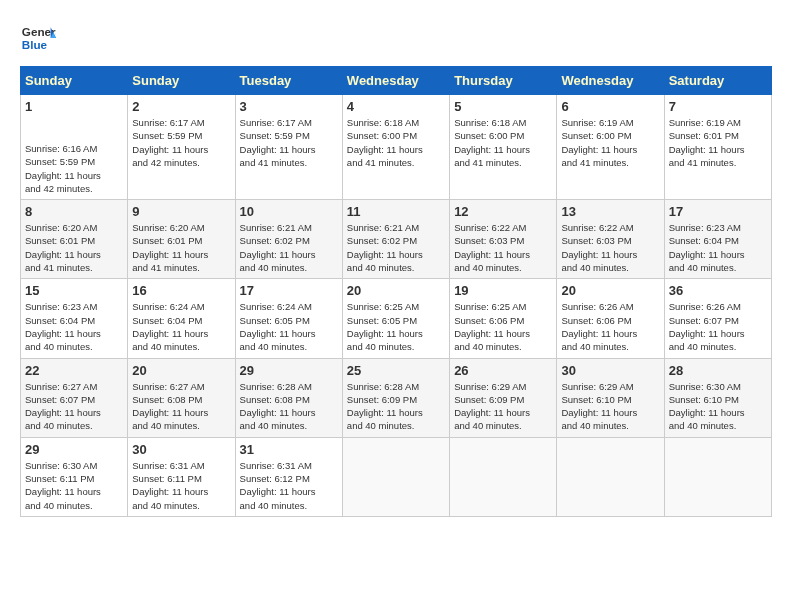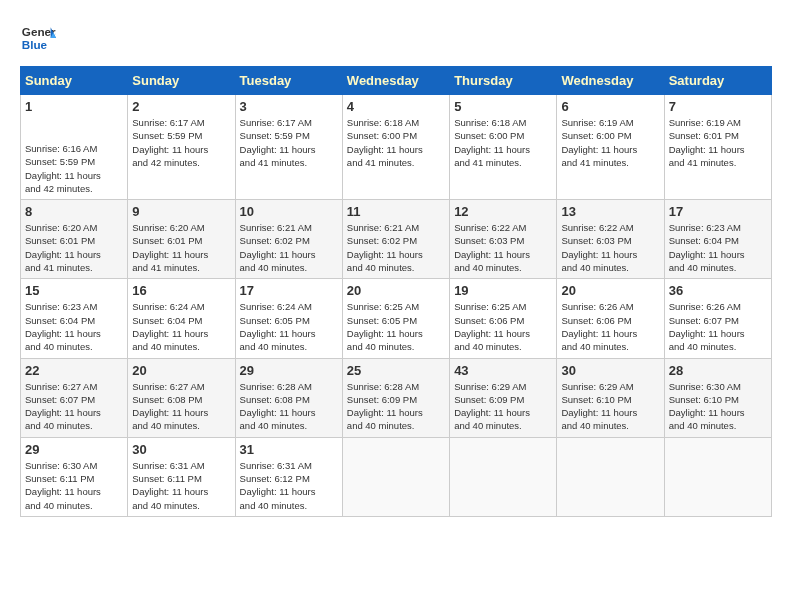--- a/index.html
+++ b/index.html
@@ -285,21 +285,21 @@
 and 40 minutes.</div>
         </td>
         <td>
           <span class="day-num">25</span>
           <div class="day-info" style="white-space: pre-line;">Sunrise: 6:28 AM
 Sunset: 6:09 PM
 Daylight: 11 hours
 and 40 minutes.</div>
         </td>
         <td>
-          <span class="day-num">43</span>
+          <span class="day-num">26</span>
           <div class="day-info" style="white-space: pre-line;">Sunrise: 6:29 AM
 Sunset: 6:09 PM
 Daylight: 11 hours
 and 40 minutes.</div>
         </td>
         <td>
           <span class="day-num">30</span>
           <div class="day-info" style="white-space: pre-line;">Sunrise: 6:29 AM
 Sunset: 6:10 PM
 Daylight: 11 hours

